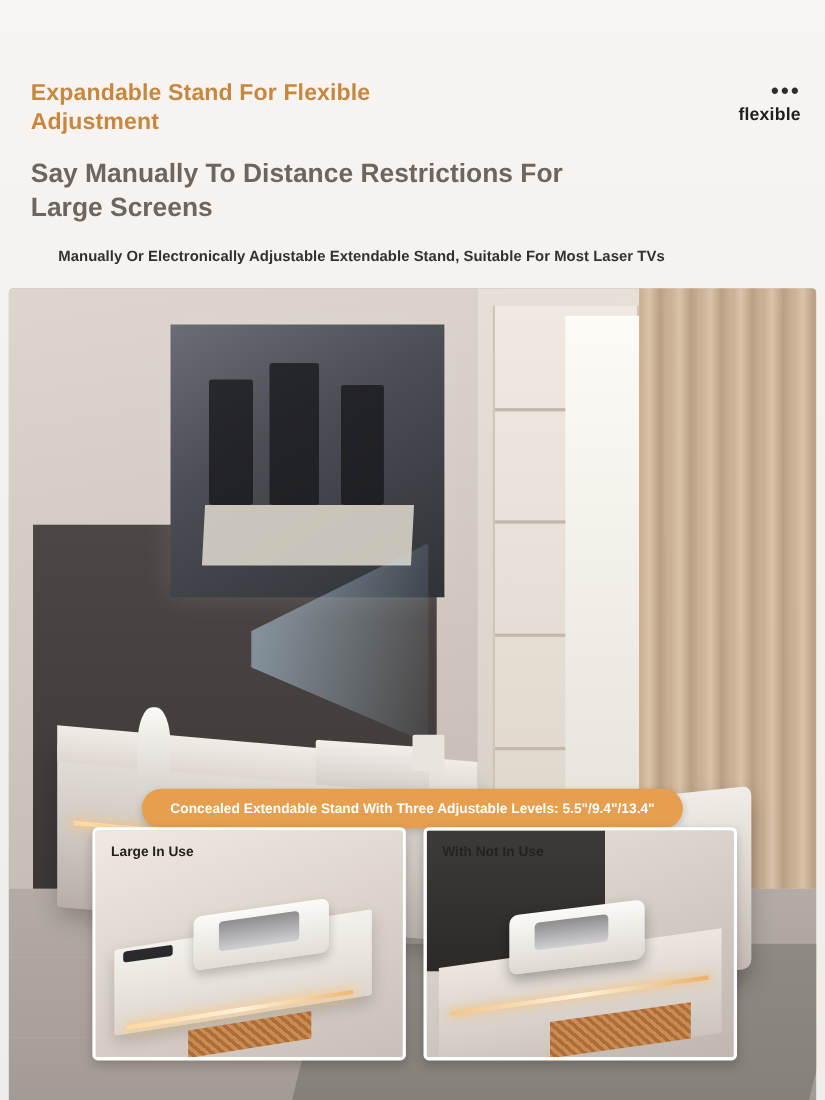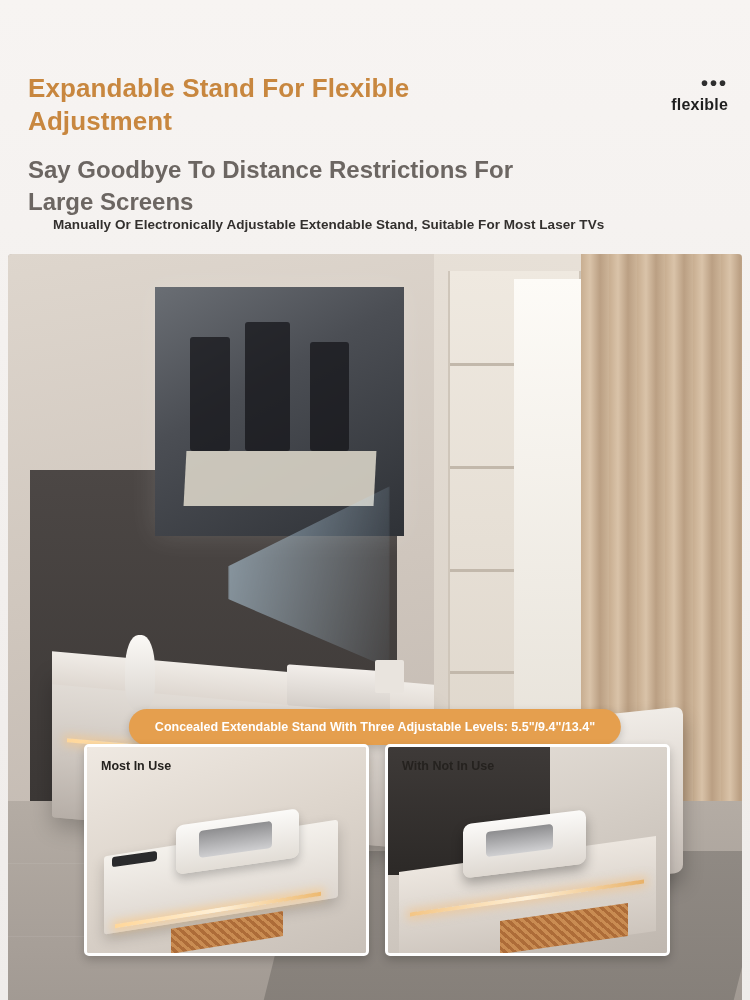--- a/index.html
+++ b/index.html
@@ -35,36 +35,37 @@
     font-weight: 700;
   }
   .brand-name {
     margin-top: 8px;
     font-size: 16px;
     font-weight: 700;
     color: #1f1f1f;
     letter-spacing: 0.2px;
   }
   .title-main {
-    font-size: 26px;
+    font-size: 21px;
     line-height: 1.25;
     font-weight: 700;
     color: #c8873f;
     max-width: 430px;
     letter-spacing: 0.1px;
   }
   .title-sub {
     margin-top: 17px;
     font-size: 24px;
     line-height: 1.32;
     font-weight: 700;
     color: #6c6662;
     max-width: 540px;
   }
   .title-desc {
+    margin-top: 20px;
     font-size: 13.5px;
     font-weight: 600;
     color: #33302e;
     letter-spacing: 0.05px;
     padding-left: 25px;
   }
 
   
   .hero {
     position: relative;
@@ -334,21 +335,21 @@
 <body>
 
 <div class="page">
 
   <div class="header">
     <div class="brand">
       <div class="brand-dots">•••</div>
       <div class="brand-name">flexible</div>
     </div>
     <h1 class="title-main">Expandable Stand For Flexible Adjustment</h1>
-    <h2 class="title-sub">Say Goodbye To Distance Restrictions For Large Screens</h2>
+    <h2 class="title-sub">Say Manually To Distance Restrictions For Large Screens</h2>
     <p class="title-desc">Manually Or Electronically Adjustable Extendable Stand, Suitable For Most Laser TVs</p>
   </div>
 
   <div class="hero">
     <div class="wall-left"></div>
     <div class="wall-right"></div>
     <div class="shelf-unit">
       <div class="shelf-line" style="top:18%"></div>
       <div class="shelf-line" style="top:38%"></div>
       <div class="shelf-line" style="top:58%"></div>
@@ -391,21 +392,21 @@
 
     <div class="subshots">
       <div class="subshot">
         <div class="s1-bg"></div>
         <div class="s1-drawer"></div>
         <div class="s1-proj"></div>
         <div class="s1-lens"></div>
         <div class="s1-remote"></div>
         <div class="s1-led"></div>
         <div class="s1-copper"></div>
-        <div class="sub-label">Most In Use</div>
+        <div class="sub-label">Large In Use</div>
       </div>
       <div class="subshot">
         <div class="s2-bg"></div>
         <div class="s2-dark"></div>
         <div class="s2-body"></div>
         <div class="s2-proj"></div>
         <div class="s2-lens"></div>
         <div class="s2-led"></div>
         <div class="s2-copper"></div>
         <div class="sub-label">With Not In Use</div>

